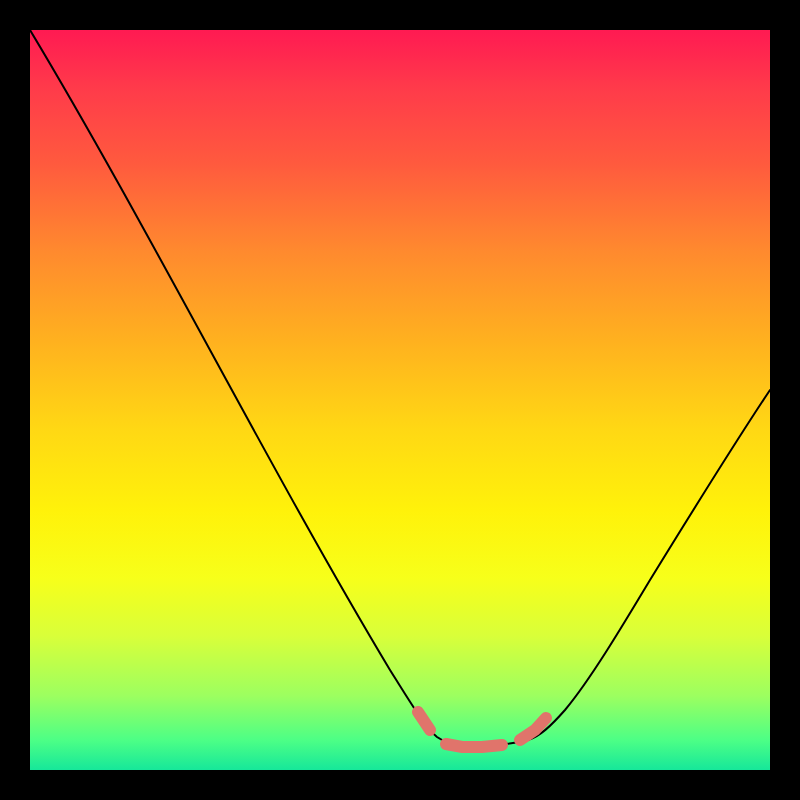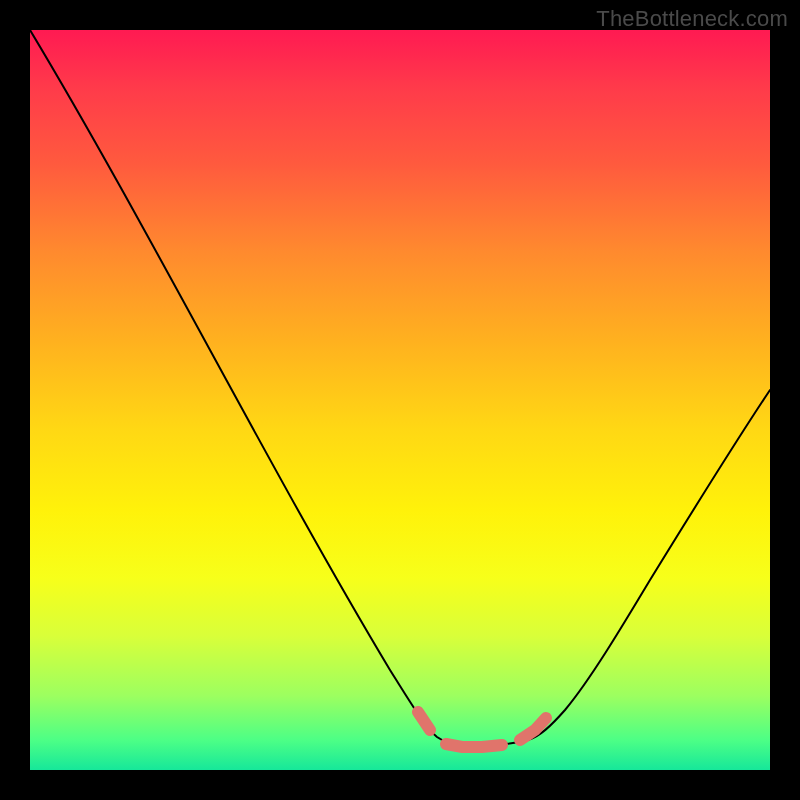--- a/index.html
+++ b/index.html
@@ -20,21 +20,20 @@
       #9cff60 90%,
       #4cff86 96%,
       #16e79a 100%);
   }
   svg.curve { position: absolute; inset: 0; width: 100%; height: 100%; }
 </style>
 </head>
 <body>
 <div class="stage">
 
-  <div class="watermark">TheBottleneck.com</div>
 
   <div class="plot">
     <div class="gradient"></div>
     <svg class="curve" viewBox="0 0 740 740" preserveAspectRatio="none">
       <path fill="none" stroke="#000" stroke-width="2" stroke-linecap="round" d="M 0 0 C 60 100, 120 210, 180 320 C 240 430, 300 540, 360 640 C 380 672, 395 697, 407 707 C 414 712, 423 716, 438 716 C 460 716, 480 715, 498 710 C 510 706, 520 697, 535 680 C 560 650, 590 600, 620 550 C 660 485, 700 420, 740 360"></path>
       <path fill="none" stroke="#e0746b" stroke-width="12" stroke-linecap="round" d="M 388 682 L 400 700 M 416 714 L 432 717 L 452 717 L 472 715 M 490 710 L 505 700 L 516 688"></path>
     </svg>
   </div>
 
 </div>

